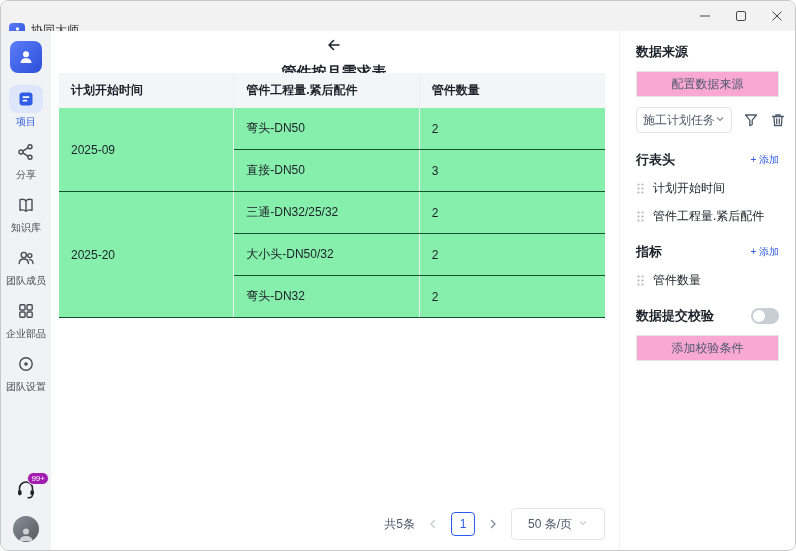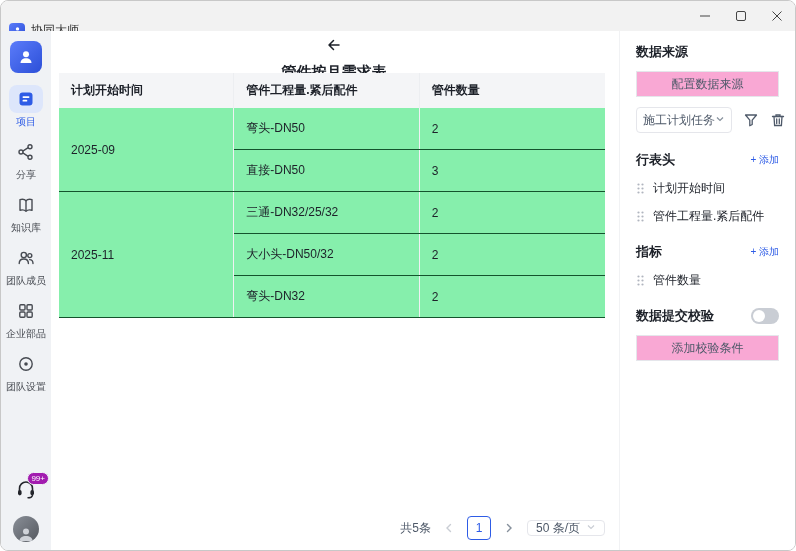--- a/index.html
+++ b/index.html
@@ -55,21 +55,21 @@
   td { padding:12px 12px; color:#1d2129; border-bottom:1px solid #14532d; border-right:1px solid #f0f1f3;
        vertical-align:middle; background:#86efac; }
   td:last-child { border-right:none; }
 
   .table-spacer { flex:1; }
   .pagination { display:flex; align-items:center; justify-content:flex-end; gap:8px; font-size:12px;
                 color:#4e5969; padding-top:6px; }
   .pg-btn { width:20px; height:24px; display:flex; align-items:center; justify-content:center; cursor:pointer; }
   .pg-current { width:24px; height:24px; line-height:22px; text-align:center; border:1px solid #2e5ce6;
                 color:#2e5ce6; border-radius:4px; cursor:pointer; }
-  .page-size { height:16px; display:inline-flex; align-items:center; gap:6px; padding:0 8px;
+  .page-size { height:32px; display:inline-flex; align-items:center; gap:6px; padding:0 16px;
                border:1px solid #e5e6eb; border-radius:4px; color:#4e5969; cursor:pointer; }
 
   
   .panel { width:176px; flex:0 0 176px; background:#fff; border-left:1px solid #f1f2f4; padding:12px 16px; }
   .panel-section-title { font-size:13px; font-weight:700; color:#1d2129; }
   .outline-btn { width:100%; height:26px; border:1px solid #e5e6eb; border-radius:0; background:#f9a8d4;
                  font-size:12px; color:#4e5969; cursor:pointer; font-family:inherit; margin-top:10px; }
   .datasource-row { margin-top:10px; display:flex; align-items:center; gap:11px; }
   .select { flex:0 0 auto; width:96px; height:26px; border:1px solid #e5e6eb; border-radius:4px;
             display:flex; align-items:center; justify-content:space-between; padding:0 6px; font-size:12px;
@@ -244,21 +244,21 @@
           <tr>
             <td rowspan="2">2025-09</td>
             <td>弯头-DN50</td>
             <td>2</td>
           </tr>
           <tr>
             <td>直接-DN50</td>
             <td>3</td>
           </tr>
           <tr>
-            <td rowspan="3">2025-11</td>
+            <td rowspan="3">2025-20</td>
             <td>三通-DN32/25/32</td>
             <td>2</td>
           </tr>
           <tr>
             <td>大小头-DN50/32</td>
             <td>2</td>
           </tr>
           <tr>
             <td>弯头-DN32</td>
             <td>2</td>

